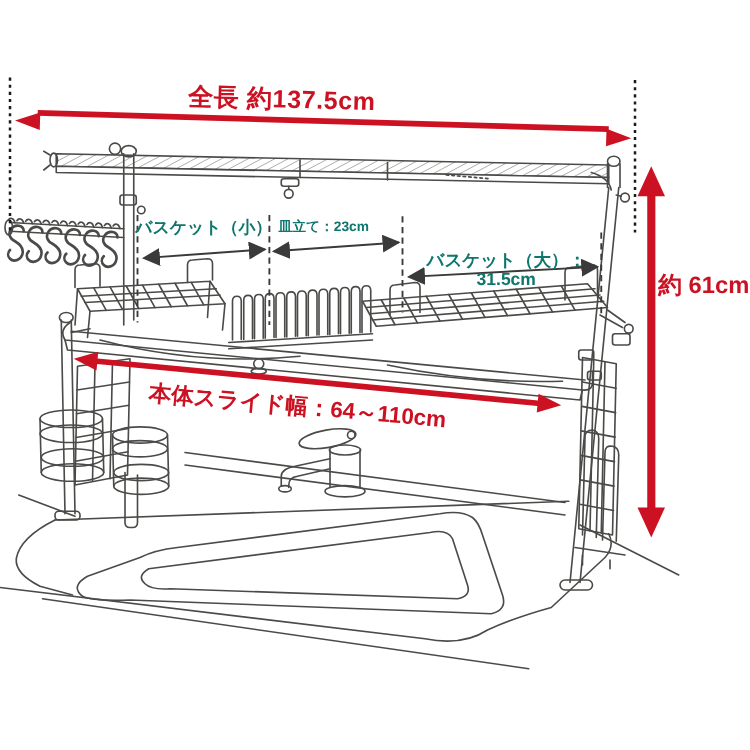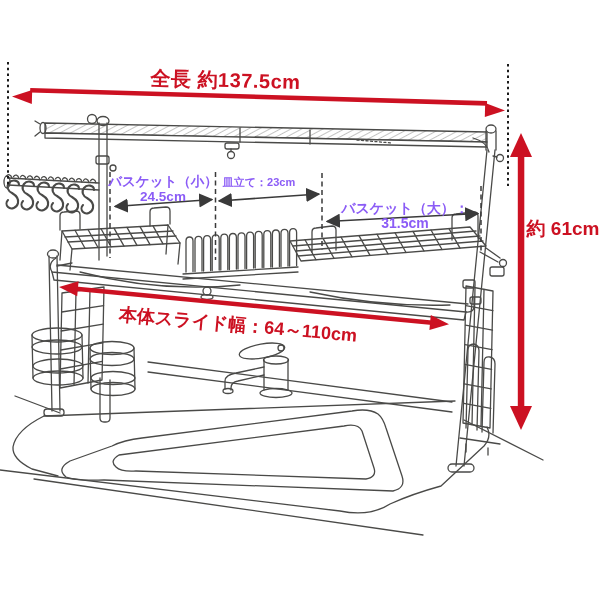--- a/index.html
+++ b/index.html
@@ -3,21 +3,21 @@
 <meta charset="utf-8">
 <style>
   html,body{margin:0;padding:0;background:#fff;}
   #scene{
     position:relative;width:600px;height:600px;background:#fff;overflow:hidden;
     font-family:"Liberation Sans", sans-serif;
   }
   #lineart{position:absolute;left:0;top:0;}
   .lbl{position:absolute;font-weight:700;line-height:1.08;text-align:center;}
   .lbl-red{color:#cc1122;}
-  .lbl-black{color:#8b5cf6;}
+  .lbl-black{color:#0f766e;}
   #lbl-total{left:118px;top:70px;width:215px;font-size:20px;transform:rotate(1.6deg);letter-spacing:.5px;}
   #lbl-height{left:518px;top:219px;width:90px;font-size:19px;}
   #lbl-slide{left:112px;top:316px;width:252px;font-size:18px;transform:rotate(5.2deg);}
   #lbl-basket-small{left:103px;top:175px;width:120px;font-size:13.5px;line-height:14.5px;}
   #lbl-dishstand{left:204px;top:177px;width:110px;font-size:11px;}
   #lbl-basket-large{left:320px;top:201px;width:170px;font-size:14px;}
   .lbl span{display:block;}
 </style>
 </head>
 <body>
@@ -231,20 +231,19 @@
 </svg>
 
 <div class="lbl lbl-red" id="lbl-total">全長 約137.5cm</div>
 
 <div class="lbl lbl-red" id="lbl-height">約 61cm</div>
 
 <div class="lbl lbl-red" id="lbl-slide">本体スライド幅：64～110cm</div>
 
 <div class="lbl lbl-black" id="lbl-basket-small">
   <span>バスケット（小）</span>
-  <span>24.5cm</span>
 </div>
 
 <div class="lbl lbl-black" id="lbl-dishstand">皿立て：23cm</div>
 
 <div class="lbl lbl-black" id="lbl-basket-large">バスケット（大）：31.5cm</div>
 
 </div>
 
 </body></html>

